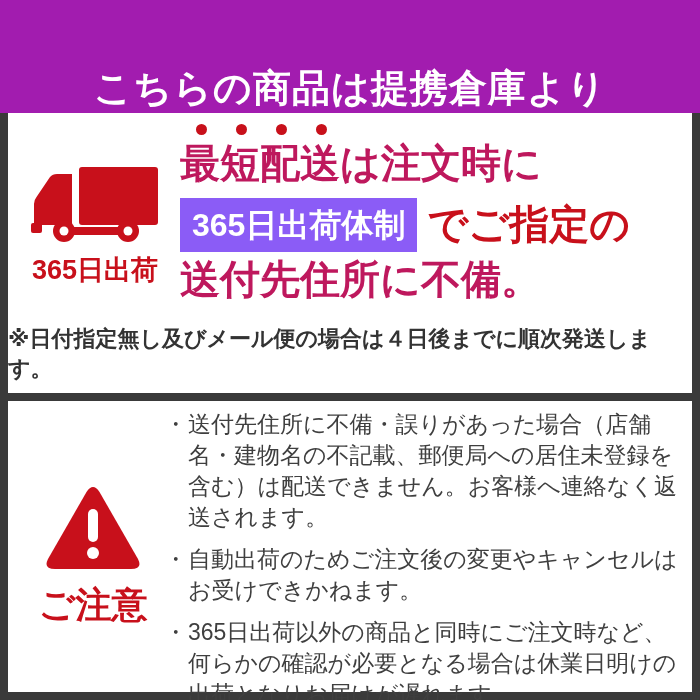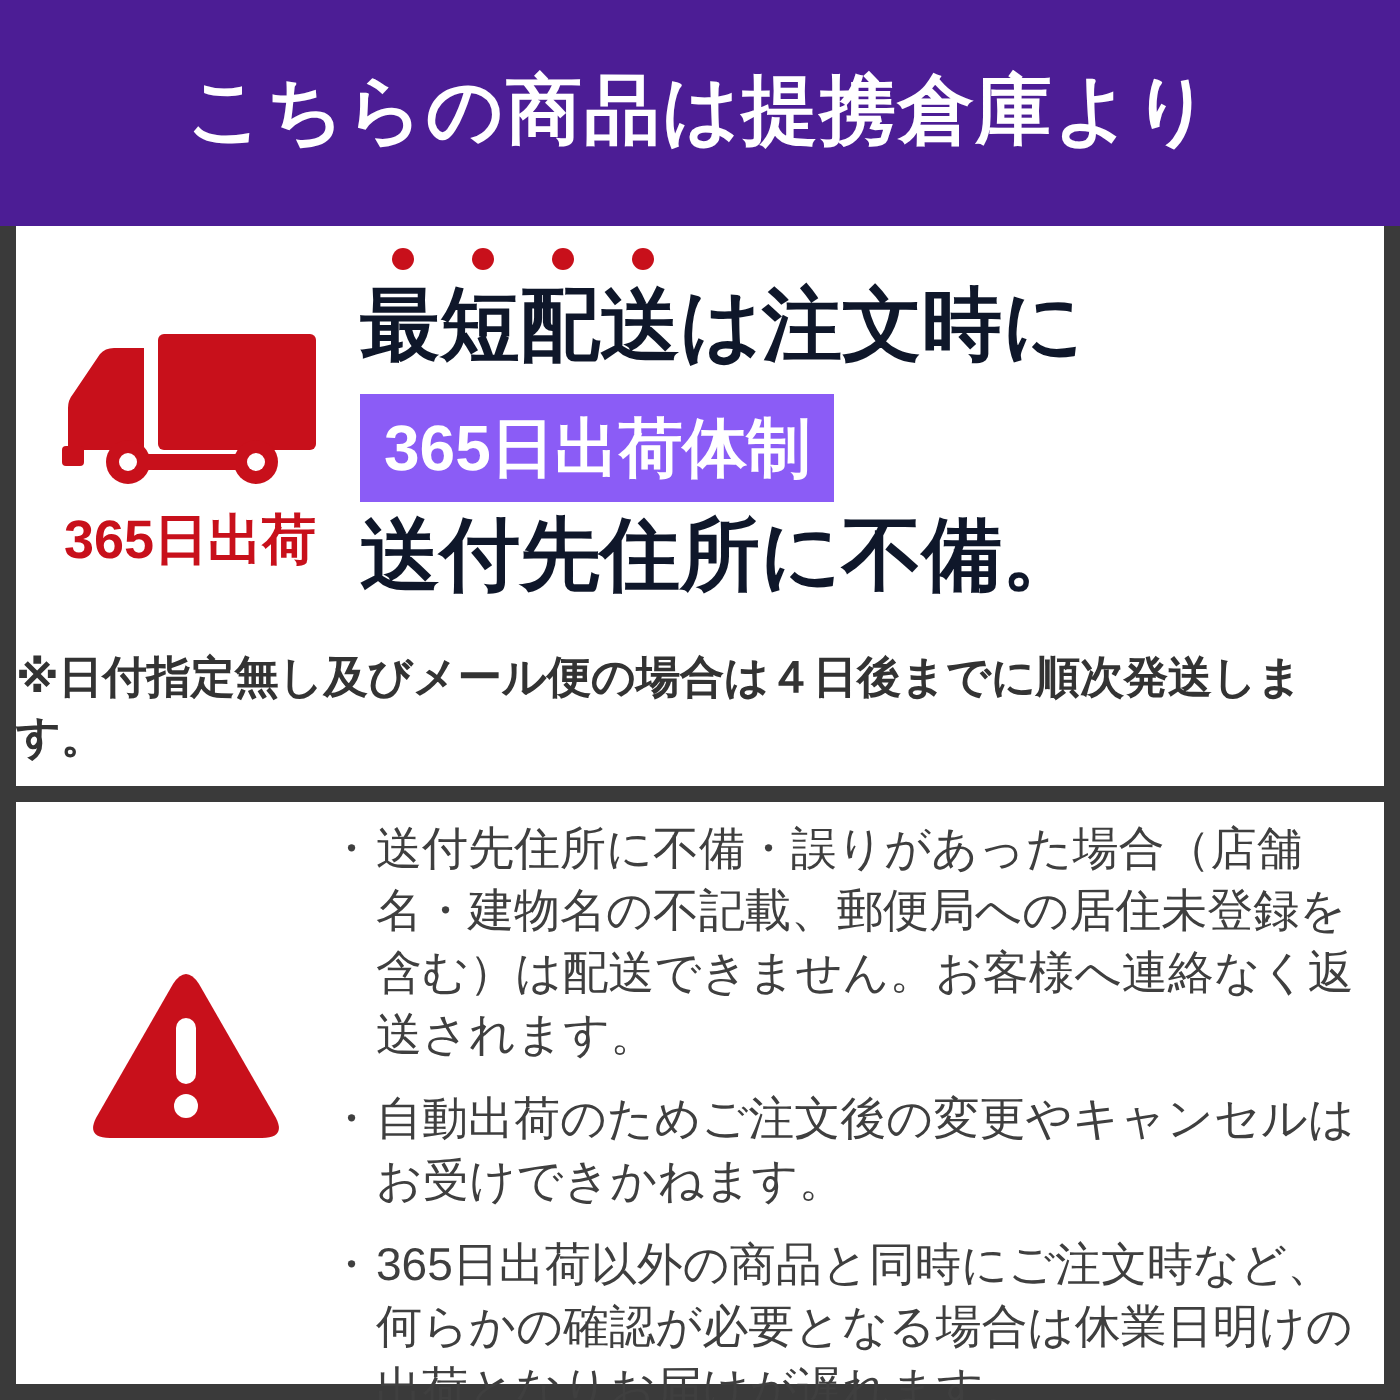--- a/index.html
+++ b/index.html
@@ -6,38 +6,38 @@
   body{
     width:700px;height:700px;overflow:hidden;
     font-family:"Liberation Sans","DejaVu Sans",sans-serif;
     background:#3a3a3a;
   }
   .canvas{position:relative;width:700px;height:700px;background:#3a3a3a;}
 
   
   .banner{
     position:absolute;left:0;top:0;width:700px;height:113px;
-    background:#4c1d95;color:#ffffff;
-    display:flex;flex-direction:column;justify-content:center;align-items:center;
+    background:#a21caf;color:#ffffff;
+    display:flex;flex-direction:column;justify-content:flex-end;align-items:center;
     font-size:38px;font-weight:bold;line-height:49px;letter-spacing:1px;
     text-align:center;
   }
 
   
   .panel{position:absolute;left:8px;width:684px;background:#ffffff;}
 
   
   .shipping-panel{top:113px;height:280px;}
   .truck-wrap{position:absolute;left:8px;top:53px;width:158px;text-align:center;}
   .truck-wrap svg{display:block;margin:0 auto;}
   .truck-label{margin-top:8px;color:#c8101b;font-size:27px;font-weight:bold;letter-spacing:0;}
   .ship-right{position:absolute;left:172px;top:10px;width:500px;}
   .dots{display:flex;gap:29px;margin-left:16px;height:13px;align-items:center;}
   .dot{width:11px;height:11px;border-radius:50%;background:#c8101b;}
-  .ship-heading{color:#0f172a;font-size:40px;font-weight:bold;line-height:54px;white-space:nowrap;}
+  .ship-heading{color:#be185d;font-size:40px;font-weight:bold;line-height:54px;white-space:nowrap;}
   .badge-row{display:flex;align-items:center;margin-top:7px;white-space:nowrap;}
   .badge{
     background:#8b5cf6;color:#ffffff;font-size:32px;font-weight:bold;
     line-height:54px;padding:0 12px;display:inline-block;
   }
   .after-badge{color:#c8101b;font-size:40px;font-weight:bold;margin-left:10px;}
   .ship-note{
     position:absolute;left:0;bottom:9px;width:100%;text-align:left;
     color:#333333;font-size:22px;font-weight:bold;letter-spacing:0;
   }
@@ -89,37 +89,39 @@
     <div class="ship-right">
       <div class="dots">
         <span class="dot"></span>
         <span class="dot"></span>
         <span class="dot"></span>
         <span class="dot"></span>
       </div>
       <div class="ship-heading">最短配送は注文時に</div>
       <div class="badge-row">
         <span class="badge">365日出荷体制</span>
+        <span class="after-badge">でご指定の</span>
       </div>
       <div class="ship-heading">送付先住所に不備。</div>
     </div>
 
     <div class="ship-note">※日付指定無し及びメール便の場合は４日後までに順次発送します。</div>
   </section>
 
   <section class="panel caution-panel">
 
     <div class="caution-wrap">
       <span>
         <svg width="100" height="90" viewBox="0 0 100 90" aria-hidden="true">
           <path fill="#c8101b" d="M43.5,7 Q50,-3 56.5,7 L95,74 Q100,84 88,84 L12,84 Q0,84 5,74 Z"></path>
           <rect x="45" y="24" width="10" height="33" rx="5" fill="#ffffff"></rect>
           <circle cx="50" cy="68" r="6" fill="#ffffff"></circle>
         </svg>
       </span>
+      <div class="caution-label">ご注意</div>
     </div>
 
     <ul class="caution-list">
       <li>送付先住所に不備・誤りがあった場合（店舗名・建物名の不記載、郵便局への居住未登録を含む）は配送できません。お客様へ連絡なく返送されます。</li>
       <li>自動出荷のためご注文後の変更やキャンセルはお受けできかねます。</li>
       <li>365日出荷以外の商品と同時にご注文時など、何らかの確認が必要となる場合は休業日明けの出荷となりお届けが遅れます。</li>
 
     </ul>
   </section>
 

